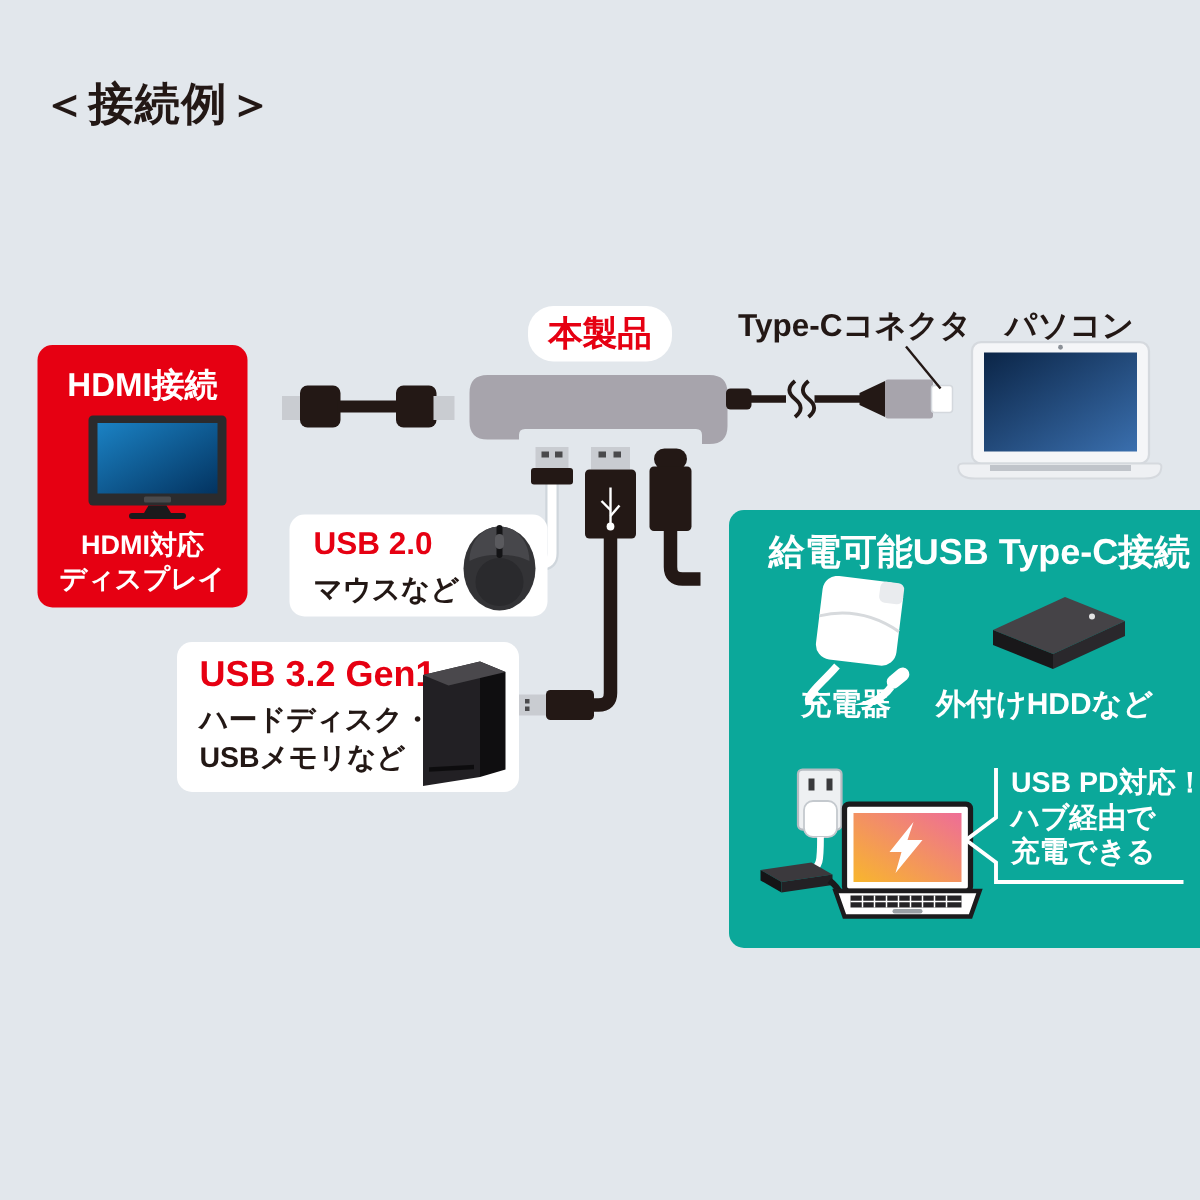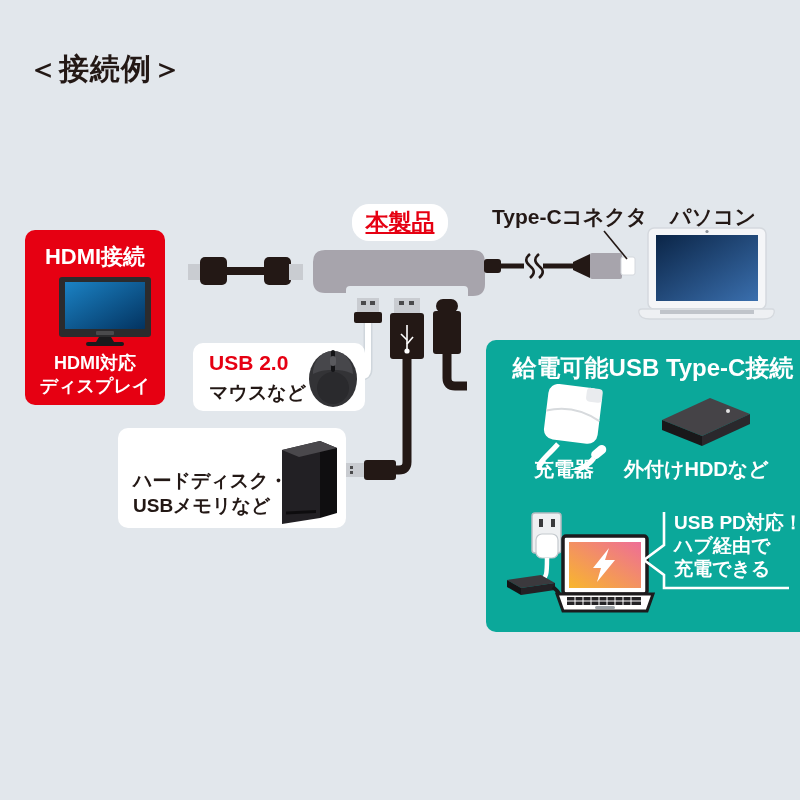--- a/index.html
+++ b/index.html
@@ -10,21 +10,21 @@
     color:#231815;
   }
   .abs{position:absolute;}
   svg{display:block;}
   
   .page-title{left:28px;top:24px;font-size:30px;font-weight:bold;letter-spacing:1px;margin-top:25px;}
   
   .product-pill{
     left:352px;top:204px;width:96px;height:37px;background:#fff;border-radius:17px;
     display:flex;align-items:center;justify-content:center;
-    font-size:23px;font-weight:bold;color:#e60012;text-decoration:underline;
+    font-size:23px;font-weight:bold;color:#e60012;
   }
   .connector-label{left:492px;top:203px;font-size:21px;font-weight:bold;}
   .pc-label{left:670px;top:203px;font-size:21px;font-weight:bold;}
   
   .hdmi-box{
     left:25px;top:230px;width:140px;height:175px;background:#e60012;border-radius:10px;
     color:#fff;text-align:center;
   }
   .hdmi-box .box-title{position:absolute;top:12px;width:100%;font-size:22px;font-weight:bold;}
   .hdmi-box .monitor{position:absolute;left:33px;top:46px;}
@@ -174,20 +174,21 @@
     <svg class="mouse" width="52" height="62" viewBox="0 0 52 62">
       <ellipse cx="26" cy="33" rx="24" ry="28" fill="#333336"></ellipse>
       <path d="M26 5 C14 5 6 16 6 28 C14 24 20 24 26 24 C32 24 38 24 46 28 C46 16 38 5 26 5 Z" fill="#47474b"></path>
       <rect x="24" y="4" width="4" height="22" rx="2" fill="#141416"></rect>
       <rect x="23" y="10" width="6" height="10" rx="3" fill="#5a5a5e"></rect>
       <ellipse cx="26" cy="42" rx="16" ry="16" fill="#2a2a2d"></ellipse>
     </svg>
   </div>
 
   <div class="abs usb32-box">
+    <div class="t1">USB 3.2 Gen1</div>
     <div class="t2">
       <div>ハードディスク・</div>
       <div>USBメモリなど</div>
     </div>
     <svg class="hdd-tower" width="64" height="90" viewBox="0 0 64 90">
       <polygon points="6,16 44,7 44,84 6,90" fill="#222024"></polygon>
       <polygon points="44,7 61,14 61,79 44,84" fill="#0f0e10"></polygon>
       <polygon points="6,16 44,7 61,14 23,23" fill="#4a484c"></polygon>
       <rect x="10" y="78" width="30" height="3" fill="#000000" transform="skewY(-3 )" opacity="0.6"></rect>
     </svg>

